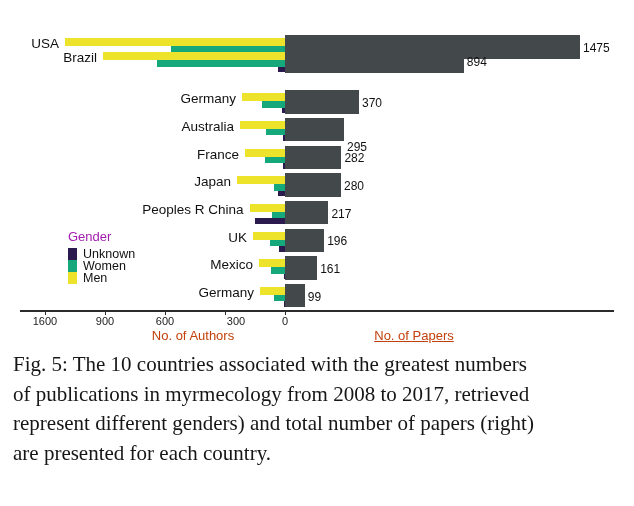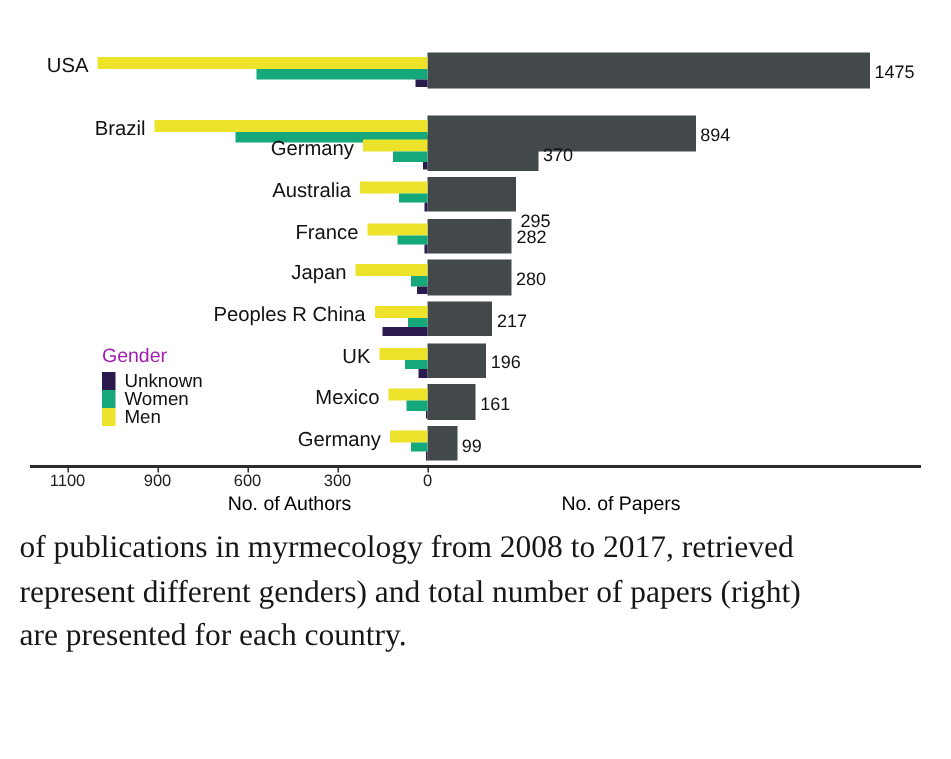--- a/index.html
+++ b/index.html
@@ -17,21 +17,21 @@
   .country-label{
     position:absolute;top:1px;
     font-size:13.5px;color:#111;text-align:right;white-space:nowrap;
   }
   .value-label{
     position:absolute;font-size:12px;color:#111;white-space:nowrap;
   }
   .axis-line{position:absolute;left:20px;width:594px;height:2px;background:#2b2b2b;top:310px;}
   .tick-mark{position:absolute;top:310px;width:1px;height:5px;background:#2b2b2b;}
   .tick-label{position:absolute;top:315px;width:40px;text-align:center;font-size:11px;color:#222;}
-  .axis-title{position:absolute;top:328px;width:160px;text-align:center;font-size:13px;color:#000000;}
+  .axis-title{position:absolute;top:328px;width:160px;text-align:center;font-size:13px;color:#c2410c;}
   .legend{position:absolute;left:68px;top:229px;}
   .legend-title{font-size:13px;color:#a21caf;margin-bottom:4px;}
   .legend-item{display:flex;align-items:center;height:12px;}
   .legend-swatch{width:9px;height:12px;flex:none;}
   .legend-label{margin-left:6px;font-size:12.5px;color:#111;line-height:12px;white-space:nowrap;}
   .caption{
     position:absolute;left:13px;top:350px;width:616px;
     font-family:"Liberation Serif", serif;
     font-size:21px;line-height:29.5px;color:#161616;
   }
@@ -45,21 +45,21 @@
   <div class="chart">
     <div id="rows">
         <div class="row" style="top: 35px; height: 23.5px;">
           <div class="paper-bar" style="left: 285px; width: 295px; top: 0px; height: 23.5px; background: rgb(67, 72, 75);"></div>
           <div class="gender-bar" style="left: 65px; width: 220px; top: 3px; height: 8px; background: rgb(238, 227, 43);"></div>
           <div class="gender-bar" style="left: 171px; width: 114px; top: 11px; height: 6.5px; background: rgb(20, 168, 123);"></div>
           <div class="gender-bar" style="left: 277px; width: 8px; top: 17.5px; height: 5.5px; background: rgb(42, 26, 77);"></div>
           <div class="country-label" style="right: 575px;">USA</div>
           <div class="value-label" style="left: 583px; top: 5.75px;">1475</div>
         </div>
-        <div class="row" style="top: 77px; height: 23.5px;">
+        <div class="row" style="top: 49px; height: 23.5px;">
           <div class="paper-bar" style="left: 285px; width: 178.8px; top: 0px; height: 23.5px; background: rgb(67, 72, 75);"></div>
           <div class="gender-bar" style="left: 103px; width: 182px; top: 3px; height: 8px; background: rgb(238, 227, 43);"></div>
           <div class="gender-bar" style="left: 157px; width: 128px; top: 11px; height: 6.5px; background: rgb(20, 168, 123);"></div>
           <div class="gender-bar" style="left: 278px; width: 7px; top: 17.5px; height: 5.5px; background: rgb(42, 26, 77);"></div>
           <div class="country-label" style="right: 537px;">Brazil</div>
           <div class="value-label" style="left: 466.8px; top: 5.75px;">894</div>
         </div>
         <div class="row" style="top: 90.3px; height: 23.5px;">
           <div class="paper-bar" style="left: 285px; width: 74px; top: 0px; height: 23.5px; background: rgb(67, 72, 75);"></div>
           <div class="gender-bar" style="left: 242px; width: 43px; top: 3px; height: 8px; background: rgb(238, 227, 43);"></div>
@@ -122,49 +122,50 @@
           <div class="gender-bar" style="left: 273.6px; width: 11.4px; top: 11px; height: 6.5px; background: rgb(20, 168, 123);"></div>
           <div class="gender-bar" style="left: 284.2px; width: 1px; top: 17.5px; height: 5.5px; background: rgb(42, 26, 77);"></div>
           <div class="country-label" style="right: 380px;">Germany</div>
           <div class="value-label" style="left: 307.8px; top: 5.75px;">99</div>
         </div>
       </div>
 
     <div class="axis-line"></div>
     <div id="ticks">
         <div class="tick-mark" style="left: 45px;"></div>
-        <div class="tick-label" style="left: 25px;">1100</div>
+        <div class="tick-label" style="left: 25px;">1600</div>
         <div class="tick-mark" style="left: 105px;"></div>
         <div class="tick-label" style="left: 85px;">900</div>
         <div class="tick-mark" style="left: 165px;"></div>
         <div class="tick-label" style="left: 145px;">600</div>
         <div class="tick-mark" style="left: 225px;"></div>
-        <div class="tick-label" style="left: 205px;">300</div>
+        <div class="tick-label" style="left: 216px;">300</div>
         <div class="tick-mark" style="left: 285px;"></div>
         <div class="tick-label" style="left: 265px;">0</div>
       </div>
 
     <div class="axis-title" style="left:113px;">No. of Authors</div>
-    <div class="axis-title" style="left:334px;">No. of Papers</div>
+    <div class="axis-title" style="left:334px;text-decoration:underline;">No. of Papers</div>
 
     <div class="legend">
       <div class="legend-title">Gender</div>
       <div class="legend-item">
         <span class="legend-swatch" style="background: rgb(42, 26, 77);"></span>
         <span class="legend-label">Unknown</span>
       </div>
       <div class="legend-item">
         <span class="legend-swatch" style="background: rgb(20, 168, 123);"></span>
         <span class="legend-label">Women</span>
       </div>
       <div class="legend-item">
         <span class="legend-swatch" style="background: rgb(238, 227, 43);"></span>
         <span class="legend-label">Men</span>
       </div>
     </div>
   </div>
 
   <div class="caption">
+    <div class="caption-line">Fig. 5: The 10 countries associated with the greatest numbers</div>
     <div class="caption-line">of publications in myrmecology from 2008 to 2017, retrieved</div>
     <div class="caption-line">represent different genders) and total number of papers  (right)</div>
     <div class="caption-line">are presented for each country.</div>
   </div>
 </div>
 
 </body></html>

